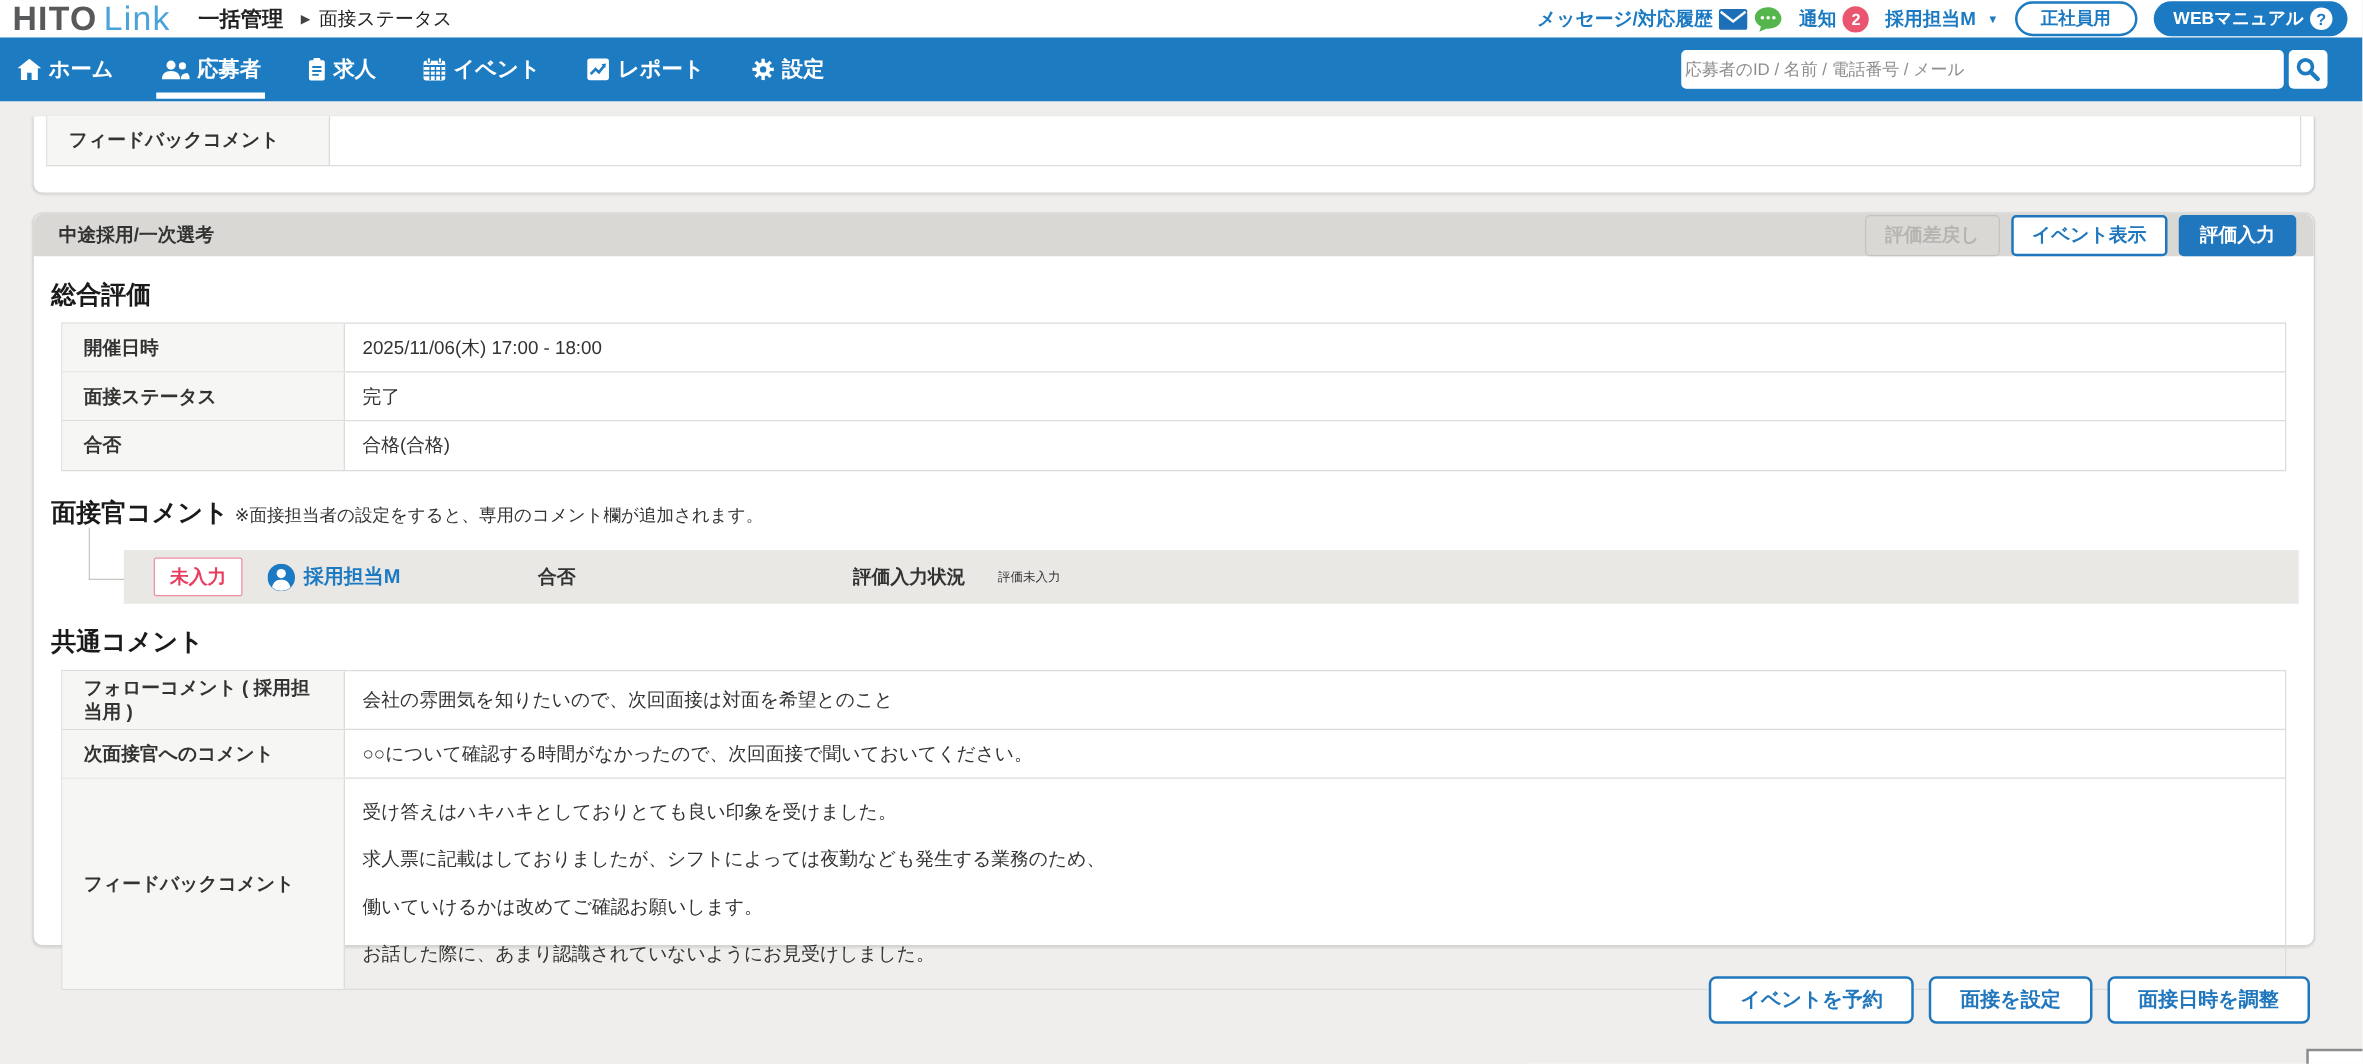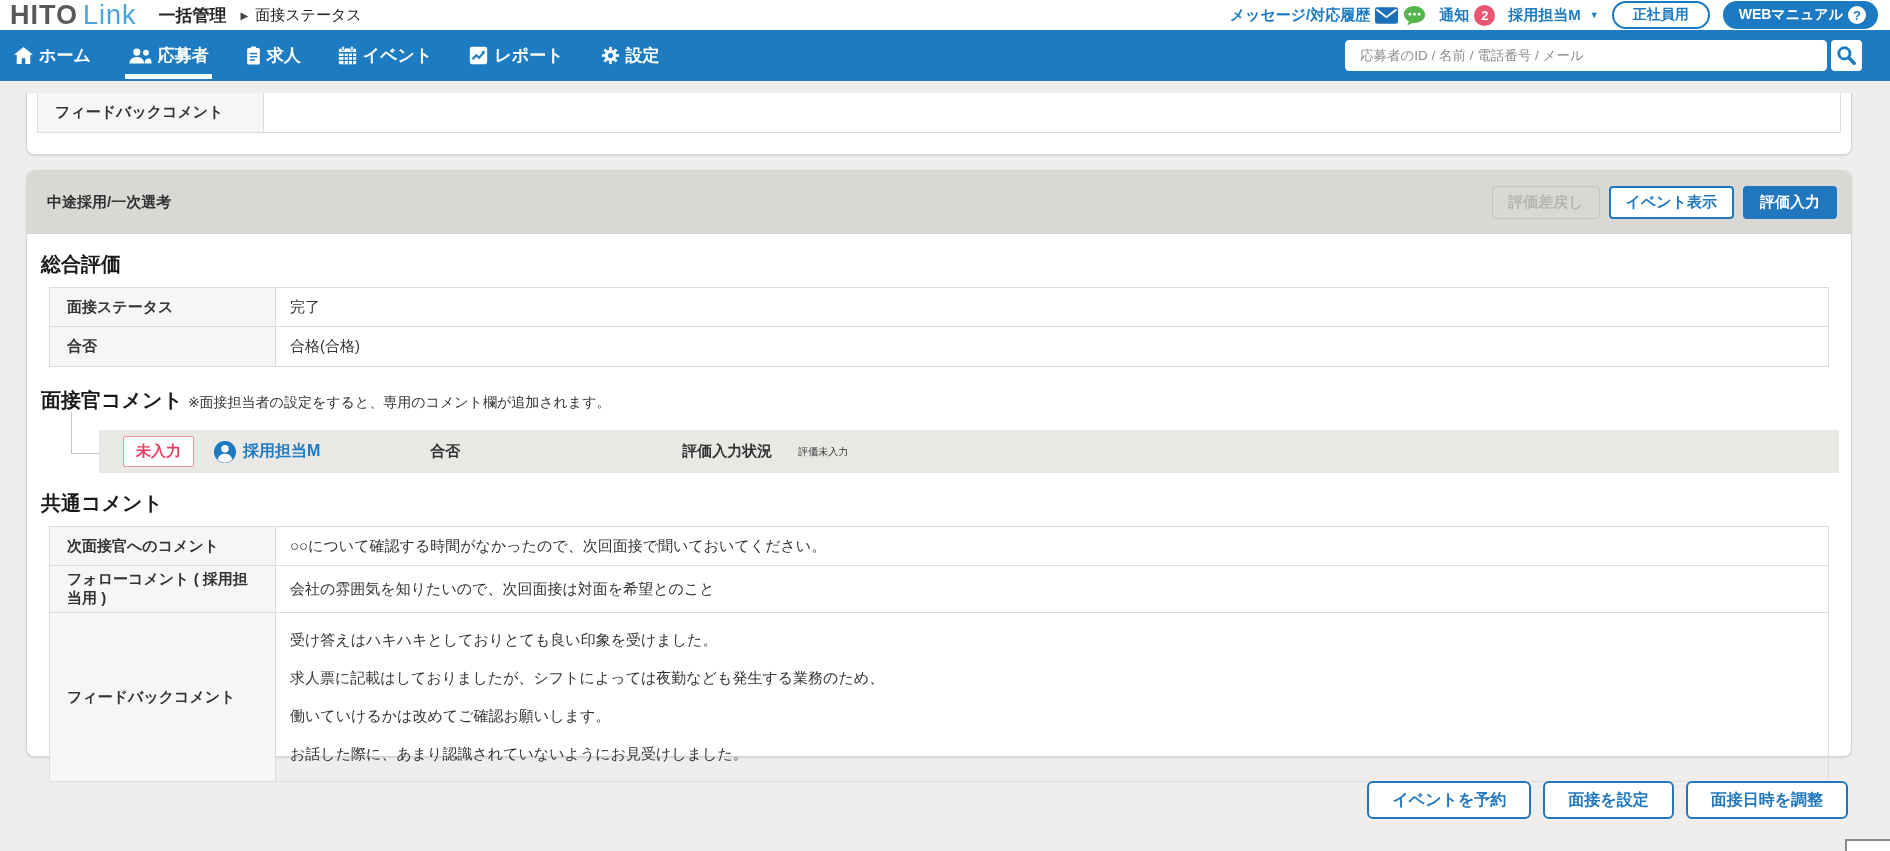--- a/index.html
+++ b/index.html
@@ -23,39 +23,39 @@
   .pill-outline { border:2px solid #1b7ac2; color:#1b7ac2; background:#fff; border-radius:999px; font-size:14px; font-weight:700; padding:3px 19px; cursor:pointer; }
   .pill-filled { border:none; background:#1b7ac2; color:#fff; border-radius:999px; font-size:14px; font-weight:700; padding:4px 12px 4px 16px; cursor:pointer; display:flex; align-items:center; gap:5px; }
   .qmark { width:18px; height:18px; border-radius:50%; background:#fff; color:#1b7ac2; font-size:13px; font-weight:700; display:inline-flex; align-items:center; justify-content:center; }
 
   
   .nav-bar { height:51px; background:#1d7cc1; display:flex; align-items:center; padding-left:14px; position:relative; z-index:5; }
   .nav-item { display:flex; align-items:center; gap:6px; color:#fff; font-size:17px; font-weight:700; margin-right:37px; height:100%; position:relative; cursor:pointer; }
   .nav-item svg { display:block; }
   .nav-item.active .tab-underline { position:absolute; left:-3px; right:-3px; bottom:2px; height:5px; background:#fff; }
   .nav-search { margin-left:auto; margin-right:28px; display:flex; align-items:center; gap:4px; }
-  .search-input { width:482px; height:31px; border:1px solid #fff; border-radius:4px; padding:0 14px; font-size:13.5px; color:#ec4899; outline:none; font-family:inherit; }
+  .search-input { width:482px; height:31px; border:1px solid #fff; border-radius:4px; padding:0 2px; font-size:13.5px; color:#ec4899; outline:none; font-family:inherit; }
   .search-input::placeholder { color:#8d8d8d; }
   .search-btn { width:31px; height:31px; background:#fff; border:none; border-radius:4px; display:flex; align-items:center; justify-content:center; cursor:pointer; }
 
   
   .card { position:absolute; left:26px; width:1826px; background:#fff; border:1px solid #d4d4d2; box-shadow:0 1px 2px rgba(0,0,0,.10); }
   .card-top { top:93px; height:62px; border-top:none; border-radius:0 0 8px 8px; }
   .card-main { top:170px; height:587px; border-radius:8px; }
 
   .tbl { margin:0 10px; border:1px solid #dcdcda; }
   .tbl-cut { border-top:none; }
   .tbl-row { display:flex; border-bottom:1px solid #dcdcda; min-height:39px; align-items:stretch; }
   .tbl-row:last-child { border-bottom:none; }
   .tbl-label { width:226px; flex:0 0 226px; background:#f6f6f4; border-right:1px solid #dcdcda; display:flex; align-items:center; padding:4px 16px 4px 17px; font-size:15px; font-weight:700; color:#333; }
   .tbl-value { flex:1; display:flex; align-items:center; padding:4px 4px 4px 14px; font-size:15px; color:#333; }
   .multiline { white-space:pre-line; line-height:38px; padding-top:8px; padding-bottom:8px; }
 
   
-  .sec-header { height:63px; background:#d9d8d4; border-radius:8px 8px 0 0; display:flex; align-items:center; padding:0 14px 0 20px; }
+  .sec-header { height:34px; background:#d9d8d4; border-radius:8px 8px 0 0; display:flex; align-items:center; padding:0 14px 0 20px; }
   .sec-title { font-size:15px; font-weight:700; color:#333; }
   .sec-buttons { margin-left:auto; display:flex; gap:9px; }
   .btn { height:33px; border-radius:4px; font-size:15px; font-weight:700; padding:0 15px; cursor:pointer; font-family:inherit; }
   .btn-disabled { background:transparent; border:1px solid #c3c2bf; color:#b5b4b1; cursor:default; }
   .btn-white { background:#fff; border:2px solid #2077bd; color:#2077bd; }
   .btn-blue { background:#2077bd; border:2px solid #2077bd; color:#fff; }
 
   .card-body { padding:0 12px; }
   .h2 { font-size:20px; font-weight:700; color:#1a1a1a; margin:17px 0 9px 2px; }
   .h2-inline { display:flex; align-items:baseline; margin:20px 0 0 2px; }
@@ -235,20 +235,24 @@
       <button class="btn btn-disabled" disabled="">評価差戻し</button>
       <button class="btn btn-white">イベント表示</button>
       <button class="btn btn-blue">評価入力</button>
     </div>
   </div>
 
   <div class="card-body">
     <div class="h2">総合評価</div>
     <div class="tbl">
       <div class="tbl-row">
+        <div class="tbl-label">開催日時</div>
+        <div class="tbl-value">2025/11/06(木) 17:00 - 18:00</div>
+      </div>
+      <div class="tbl-row">
         <div class="tbl-label">面接ステータス</div>
         <div class="tbl-value">完了</div>
       </div>
       <div class="tbl-row">
         <div class="tbl-label">合否</div>
         <div class="tbl-value">合格(合格)</div>
       </div>
     </div>
 
     <div class="h2-inline">
@@ -270,26 +274,26 @@
         <span class="iv-name">採用担当M</span>
         <span class="iv-result">合否</span>
         <span class="iv-status-label">評価入力状況</span>
         <span class="iv-status-value">評価未入力</span>
       </div>
     </div>
 
     <div class="h2">共通コメント</div>
     <div class="tbl">
       <div class="tbl-row">
+        <div class="tbl-label">フォローコメント ( 採用担当用 )</div>
+        <div class="tbl-value">会社の雰囲気を知りたいので、次回面接は対面を希望とのこと</div>
+      </div>
+      <div class="tbl-row">
         <div class="tbl-label">次面接官へのコメント</div>
         <div class="tbl-value">○○について確認する時間がなかったので、次回面接で聞いておいてください。</div>
-      </div>
-      <div class="tbl-row">
-        <div class="tbl-label">フォローコメント ( 採用担当用 )</div>
-        <div class="tbl-value">会社の雰囲気を知りたいので、次回面接は対面を希望とのこと</div>
       </div>
       <div class="tbl-row" style="min-height:134px;">
         <div class="tbl-label">フィードバックコメント</div>
         <div class="tbl-value multiline">受け答えはハキハキとしておりとても良い印象を受けました。
 求人票に記載はしておりましたが、シフトによっては夜勤なども発生する業務のため、
 働いていけるかは改めてご確認お願いします。
 お話した際に、あまり認識されていないようにお見受けしました。</div>
       </div>
     </div>
   </div>

